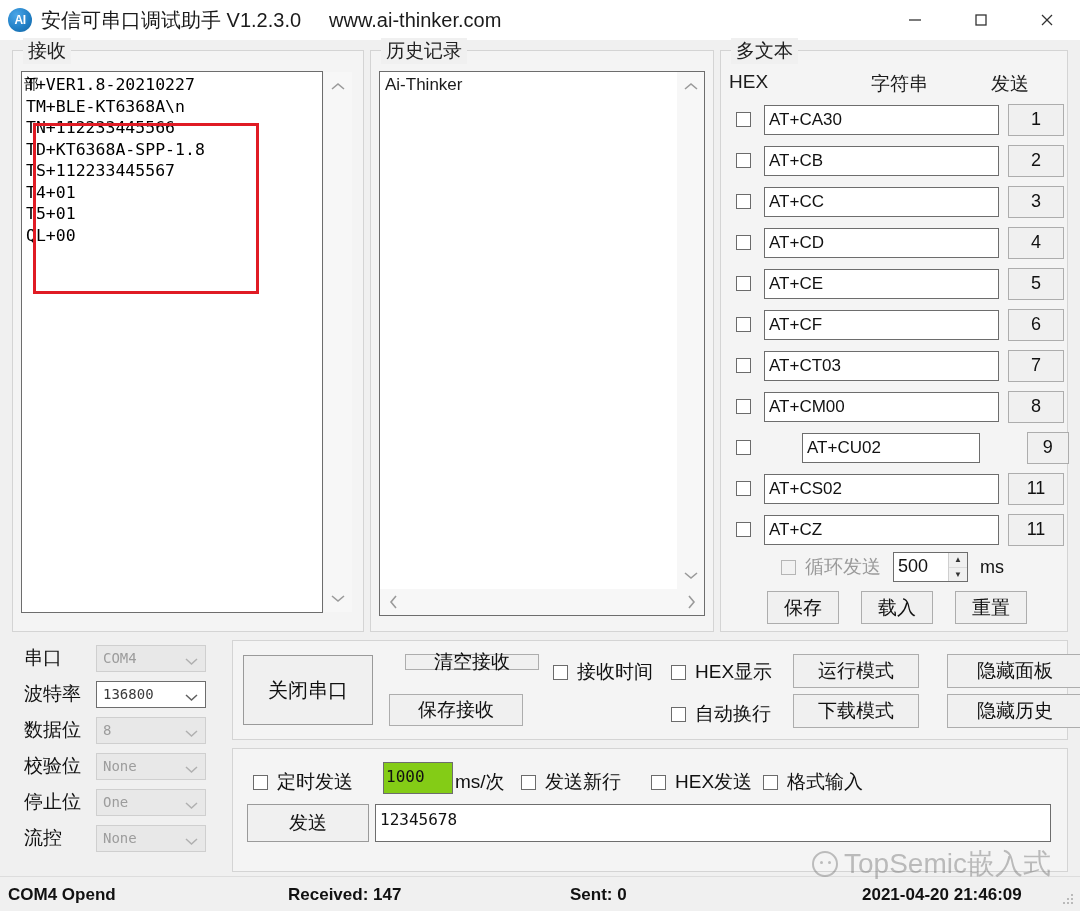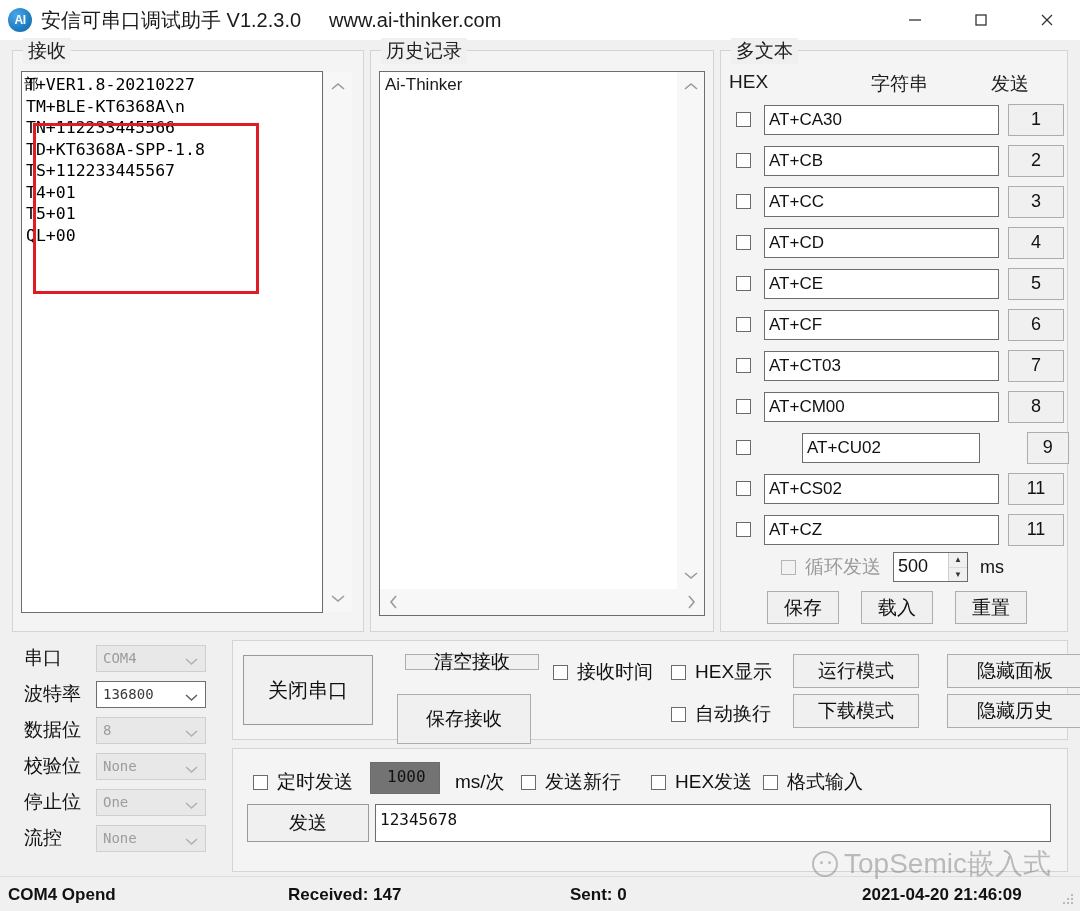--- a/index.html
+++ b/index.html
@@ -270,26 +270,26 @@
   #send-input {
     position: absolute; left: 142px; top: 55px;
     width: 676px; height: 38px;
     border: 1px solid #6d6d6d; background: #fff;
     font-family: "DejaVu Sans Mono", monospace;
     font-size: 16px; color: #111;
     padding: 5px 4px;
     overflow: hidden; white-space: nowrap;
   }
   #timer-input {
-    position: absolute; left: 137px; top: 13px;
+    position: absolute; left: 150px; top: 13px;
     width: 70px; height: 32px;
-    border: 1px solid #6d6d6d; background: #737373;
+    border: 1px solid #6d6d6d; background: #84cc16;
     font-family: "DejaVu Sans Mono", monospace;
     font-size: 16px; color: #111;
-    padding: 4px 16px;
+    padding: 4px 2px;
   }
 
   
   #watermark {
     position: absolute; left: 812px; top: 845px;
     display: flex; align-items: center; gap: 6px;
     opacity: 0.42;
     pointer-events: none;
     z-index: 20;
   }
@@ -554,21 +554,21 @@
               </svg></span>
           </span>
         </div>
       </div>
   </div>
 
   <div class="groupbox" id="ctrl-group">
     <div id="open-btn">关闭串口</div>
 
     <div class="mbtn" style="left:172px; top:13px; width:134px; height:16px;">清空接收</div>
-    <div class="mbtn" style="left:164px; top:53px; width:134px; height:50px;">保存接收</div>
+    <div class="mbtn" style="left:156px; top:53px; width:134px; height:32px;">保存接收</div>
 
     <div class="chkline" style="left:320px; top:18px;">
       <span class="chk"></span>
       <span>接收时间</span>
     </div>
     <div class="chkline" style="left:438px; top:18px;">
       <span class="chk"></span>
       <span>HEX显示</span>
     </div>
     <div class="chkline" style="left:438px; top:60px;">

